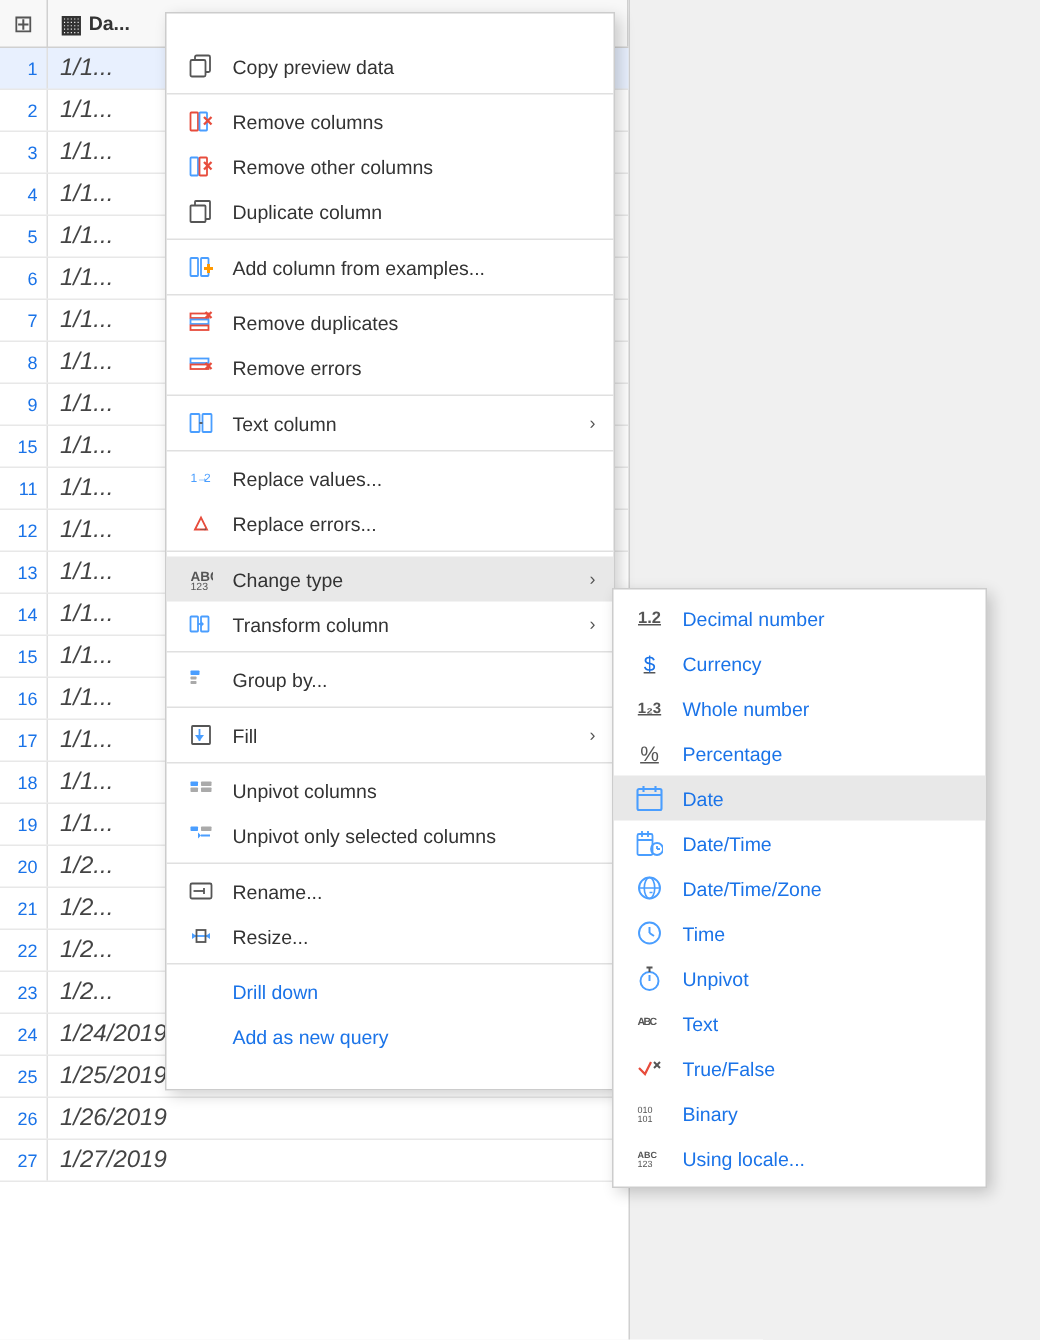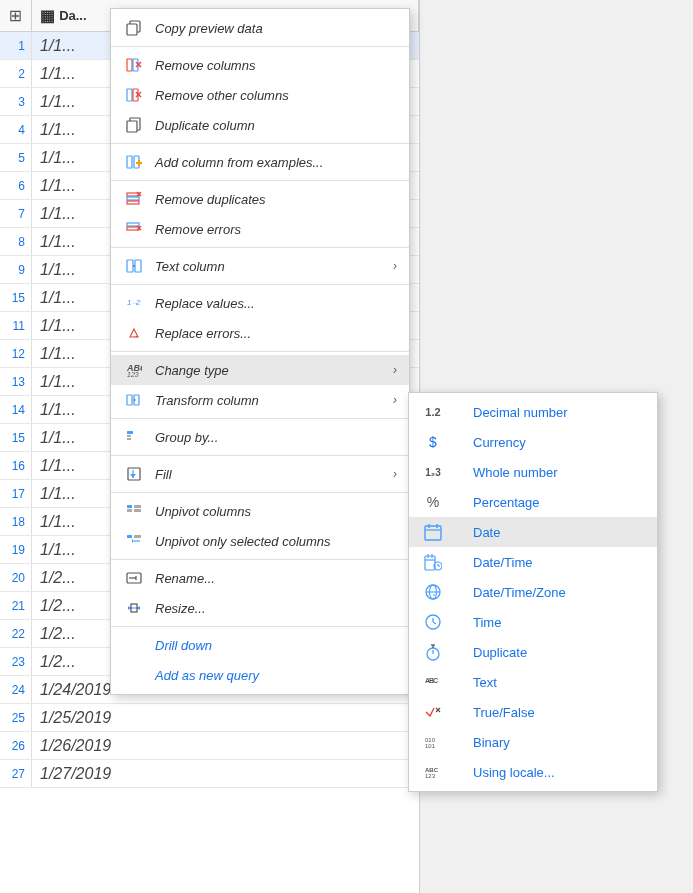--- a/index.html
+++ b/index.html
@@ -87,22 +87,21 @@
     
     .context-menu {
       position: absolute;
       top: 8px;
       left: 110px;
       background: white;
       border: 1px solid #ccc;
       box-shadow: 3px 3px 10px rgba(0,0,0,0.2);
       width: 300px;
       z-index: 100;
-      padding: 4px 0;
-      font-style: italic;
+      padding: 20px 0;
     }
 
     .menu-item {
       display: flex;
       align-items: center;
       padding: 5px 12px;
       cursor: pointer;
       position: relative;
       min-height: 30px;
     }
@@ -164,30 +163,31 @@
       min-height: 30px;
     }
 
     .submenu-item.highlighted {
       background: #e8e8e8;
     }
 
     .submenu-item .item-icon {
       width: 24px;
       min-width: 24px;
+      margin-right: 10px;
       font-size: 12px;
       color: #555;
       display: flex;
       align-items: center;
       justify-content: center;
+      text-decoration: underline;
     }
 
     .submenu-item .item-label {
       color: #1a73e8;
-      margin-left: 28px;
     }
 
     
     .grid-row.selected { background: #e8f0fe; }
 
     
     .svg-icon {
       width: 18px;
       height: 18px;
       display: flex;
@@ -603,21 +603,21 @@
   </div>
     <div class="submenu-item">
     <div class="item-icon">
         <svg width="18" height="18" viewBox="0 0 18 18">
           <circle cx="9" cy="11" r="6" fill="none" stroke="#4a9eff" stroke-width="1.3"></circle>
           <line x1="9" y1="7" x2="9" y2="11" stroke="#4a9eff" stroke-width="1.3"></line>
           <line x1="7" y1="2" x2="11" y2="2" stroke="#555" stroke-width="1.3"></line>
           <line x1="9" y1="2" x2="9" y2="5" stroke="#555" stroke-width="1.3"></line>
         </svg>
       </div>
-    <span class="item-label">Duplicate</span>
+    <span class="item-label">Unpivot</span>
   </div>
     <div class="submenu-item">
     <div class="item-icon">
         <svg width="18" height="18" viewBox="0 0 18 18">
           <text x="1" y="10" font-size="7" fill="#555" font-weight="bold">A</text>
           <text x="5" y="10" font-size="7" fill="#555" font-weight="bold">B</text>
           <text x="9" y="10" font-size="7" fill="#555" font-weight="bold">C</text>
         </svg>
       </div>
     <span class="item-label">Text</span>

